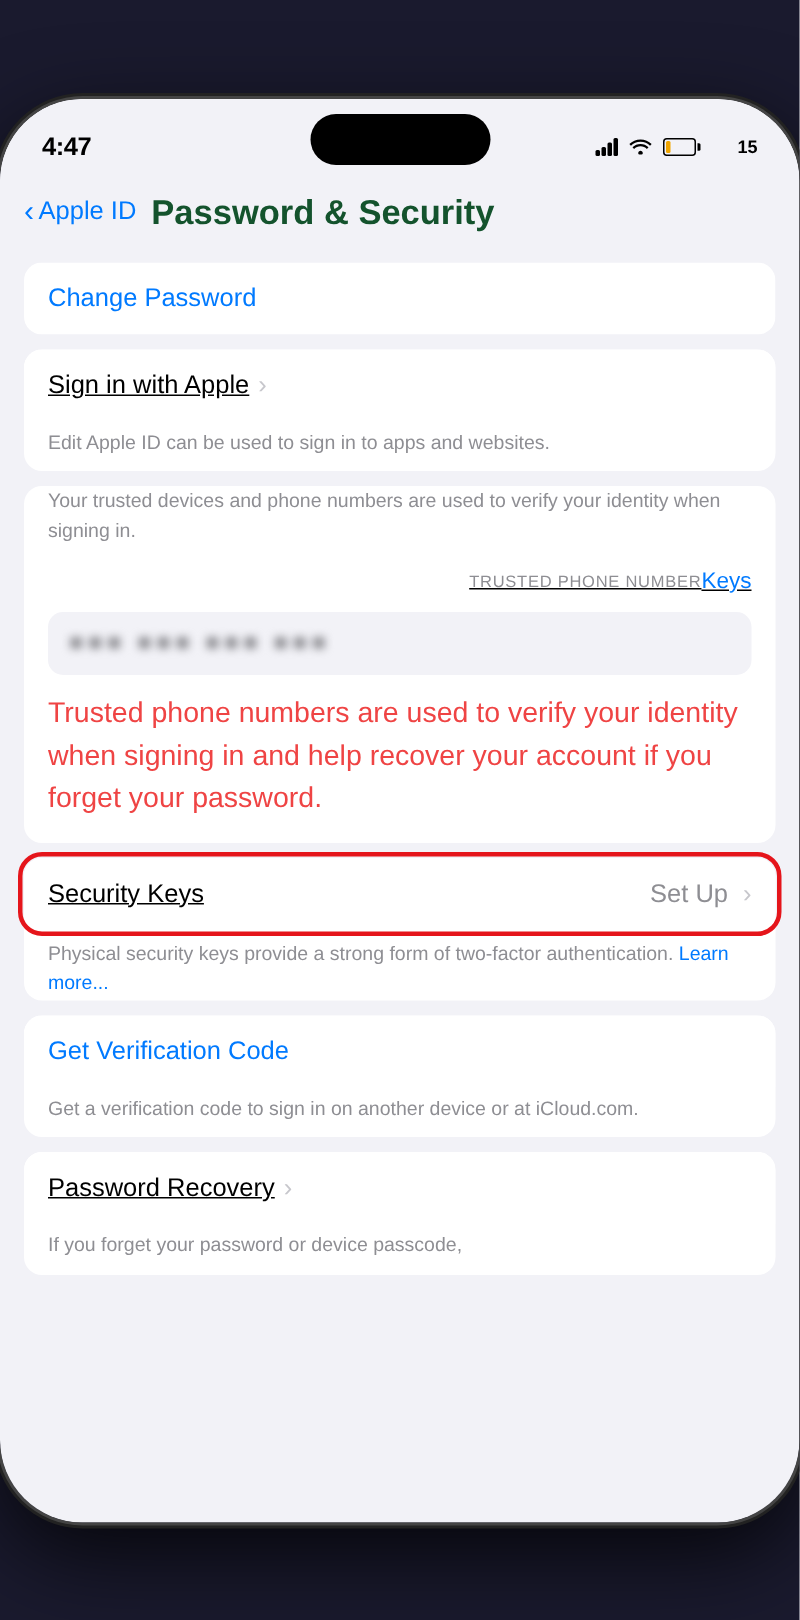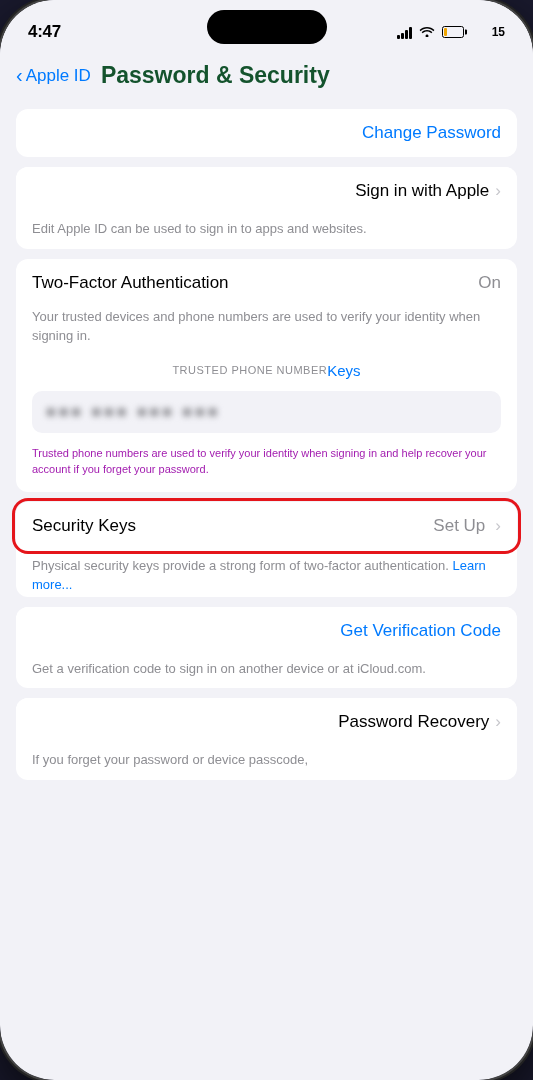--- a/index.html
+++ b/index.html
@@ -8,21 +8,21 @@
       background: #1a1a2e;
       display: flex;
       justify-content: center;
       align-items: center;
       min-height: 100vh;
       font-family: -apple-system, BlinkMacSystemFont, 'SF Pro Text', 'Helvetica Neue', sans-serif;
     }
 
     .phone-frame {
       width: 533px;
-      height: 1080px;
+      height: 949px;
       background: #2d2d3a;
       border-radius: 55px;
       position: relative;
       overflow: hidden;
       box-shadow: 0 0 0 2px #444, 0 0 0 4px #222, 0 20px 60px rgba(0,0,0,0.8);
     }
 
     .phone-screen {
       position: absolute;
       top: 0;
@@ -178,28 +178,29 @@
     
     .card {
       background: #fff;
       border-radius: 12px;
       overflow: hidden;
     }
 
     .card-row {
       display: flex;
       align-items: center;
-      justify-content: flex-end;
+      justify-content: flex-start;
       padding: 14px 16px;
       background: #fff;
     }
 
     .row-label {
       font-size: 17px;
       color: #000;
+      text-decoration: underline;
     }
 
     .row-label-blue {
       font-size: 17px;
       color: #007aff;
     }
 
     .row-value {
       font-size: 17px;
       color: #8e8e93;
@@ -244,23 +245,24 @@
       padding: 0 16px 10px 16px;
       line-height: 1.5;
     }
 
     .trusted-phone-section {
       padding: 0 16px 0 16px;
     }
 
     .trusted-phone-label-row {
       display: flex;
-      justify-content: center;
+      justify-content: flex-end;
       align-items: center;
       padding: 6px 0;
+      text-decoration: underline;
     }
 
     .trusted-phone-label {
       font-size: 11px;
       font-weight: 500;
       color: #8e8e93;
       letter-spacing: 0.5px;
       text-transform: uppercase;
     }
 
@@ -279,22 +281,22 @@
 
     .phone-blur {
       font-size: 16px;
       color: #8e8e93;
       letter-spacing: 3px;
       filter: blur(3px);
       user-select: none;
     }
 
     .trusted-desc {
-      font-size: 11px;
-      color: #a21caf;
+      font-size: 19px;
+      color: #ef4444;
       padding: 2px 16px 14px 16px;
       line-height: 1.5;
     }
 
     
     .security-keys-card {
       background: #fff;
       border-radius: 12px;
       overflow: visible;
       position: relative;
@@ -385,24 +387,20 @@
         <div class="card-row">
           <span class="row-label">Sign in with Apple</span>
           <div class="row-right">
             <span class="row-chevron">›</span>
           </div>
         </div>
         <div class="description-text">Edit Apple ID can be used to sign in to apps and websites.</div>
       </div>
 
       <div class="tfa-card">
-        <div class="tfa-header-row">
-          <span class="row-label">Two-Factor Authentication</span>
-          <span class="row-value">On</span>
-        </div>
         <div class="tfa-description">Your trusted devices and phone numbers are used to verify your identity when signing in.</div>
         <div class="trusted-phone-section">
           <div class="trusted-phone-label-row">
             <span class="trusted-phone-label">TRUSTED PHONE NUMBER</span>
             <span class="edit-btn">Keys</span>
           </div>
           <div class="phone-number-box">
             <span class="phone-blur">■■■ ■■■ ■■■ ■■■</span>
           </div>
         </div>

